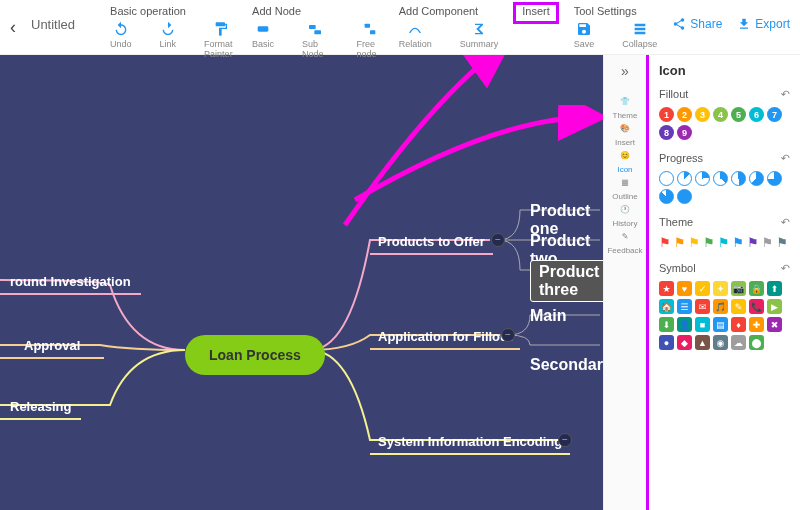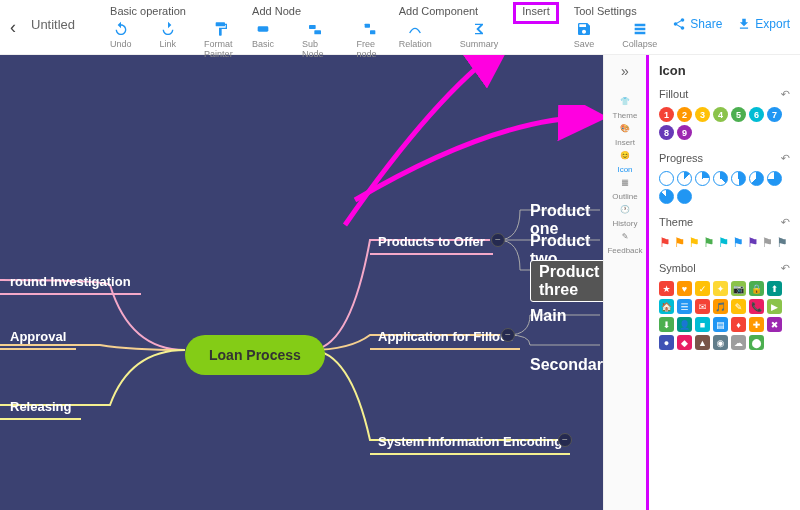--- a/index.html
+++ b/index.html
@@ -158,21 +158,21 @@
     <path d="M310 295 Q350 295 370 385 L565 385" stroke="#f5f090" fill="none" stroke-width="2"></path>
     <path d="M498 185 Q520 185 520 155 L600 155" stroke="#aaa" fill="none" stroke-width="1"></path>
     <path d="M498 185 L600 185" stroke="#aaa" fill="none" stroke-width="1"></path>
     <path d="M498 185 Q520 185 520 215 L600 215" stroke="#aaa" fill="none" stroke-width="1"></path>
     <path d="M508 280 Q530 280 530 260 L600 260" stroke="#aaa" fill="none" stroke-width="1"></path>
     <path d="M508 280 Q530 280 530 290 L600 290" stroke="#aaa" fill="none" stroke-width="1"></path>
   </svg>
   <div class="node center" style="left:185px;top:280px">Loan Process</div>
   <div id="left-nodes">
       <div class="node sub" style="left:0;top:215px;border-color:#f5a9c9;padding:4px 10px">round Investigation</div>
-      <div class="node sub" style="left:0;top:270px;border-color:#f5d090;padding:4px 10px">Approval</div>
+      <div class="node sub" style="left:0;top:279px;border-color:#f5d090;padding:4px 24px">Approval</div>
       <div class="node sub" style="left:0;top:340px;border-color:#f5f090;padding:4px 10px">Releasing</div>
     </div>
   <div id="right-nodes">
       <div class="node sub" style="left:370px;top:175px;border-color:#f5a9c9;padding:4px 8px">Products to Offer</div>
       <div class="dot" style="left:491px;top:178px">−</div>
       <div class="node leaf" style="left:530px;top:145px;">Product one</div>
       <div class="node leaf" style="left:530px;top:175px;">Product two</div>
       <div class="node leaf" style="left:530px;top:205px;background:#555;border:1px solid #fff;border-radius:3px;padding:2px 8px">Product three</div>
       <div class="node sub" style="left:370px;top:270px;border-color:#f5d090;padding:4px 8px">Application for Fillout</div>
       <div class="dot" style="left:501px;top:273px">−</div>

